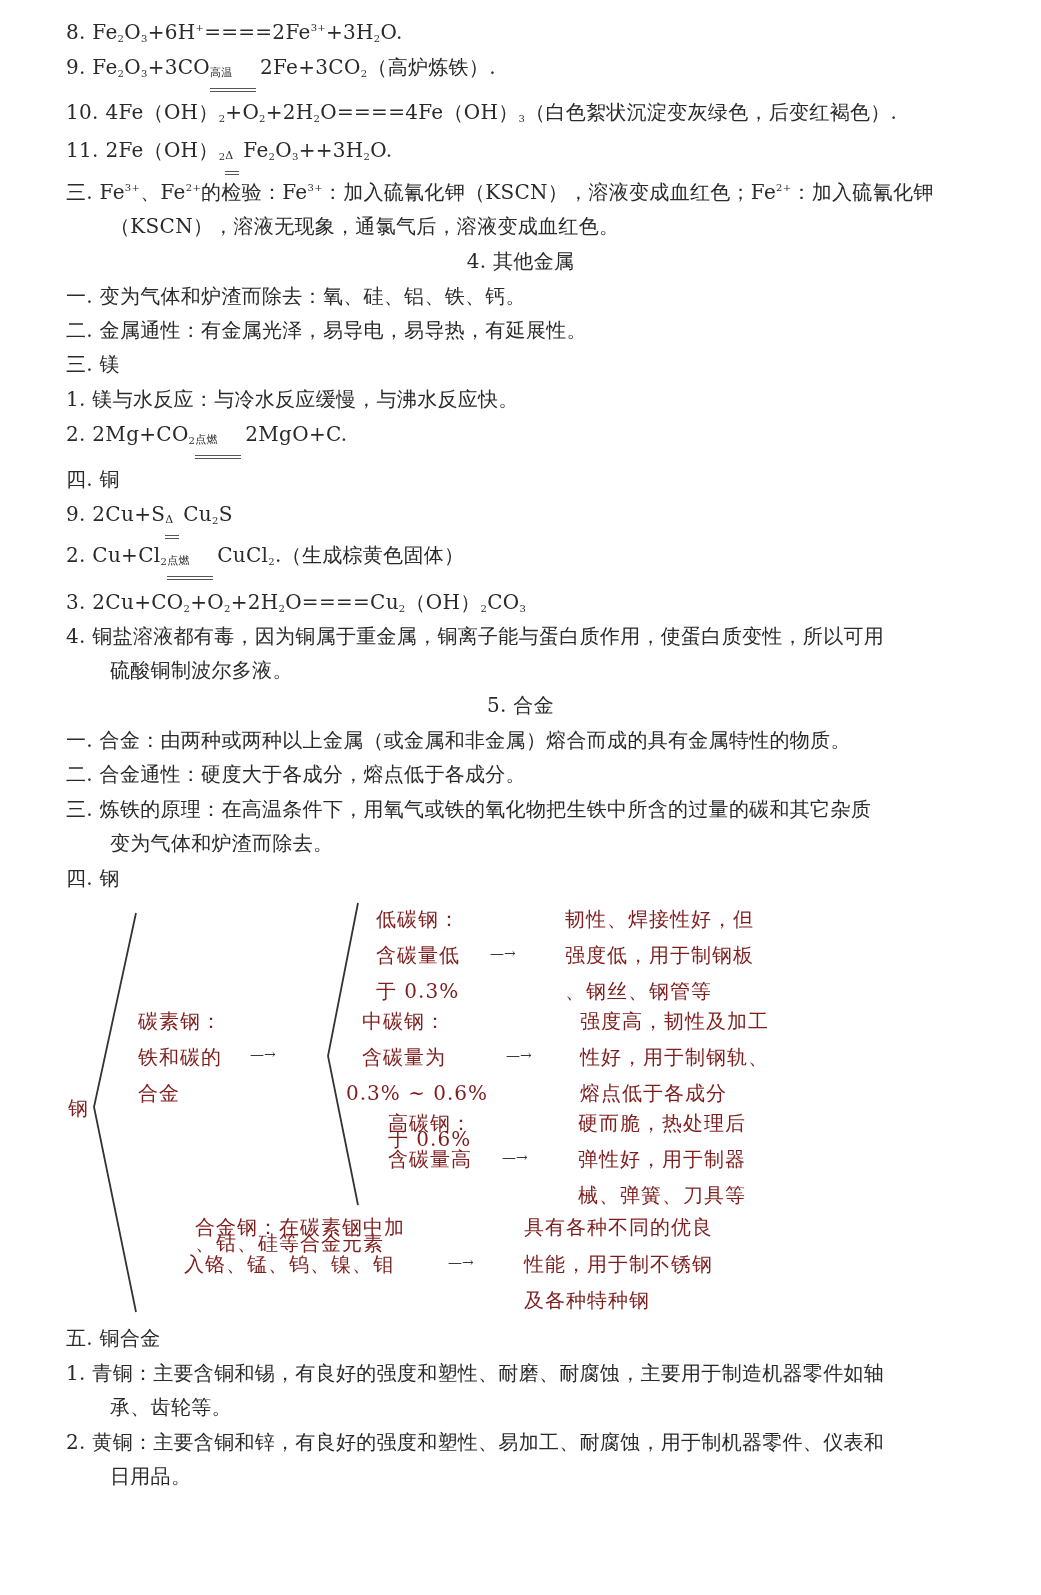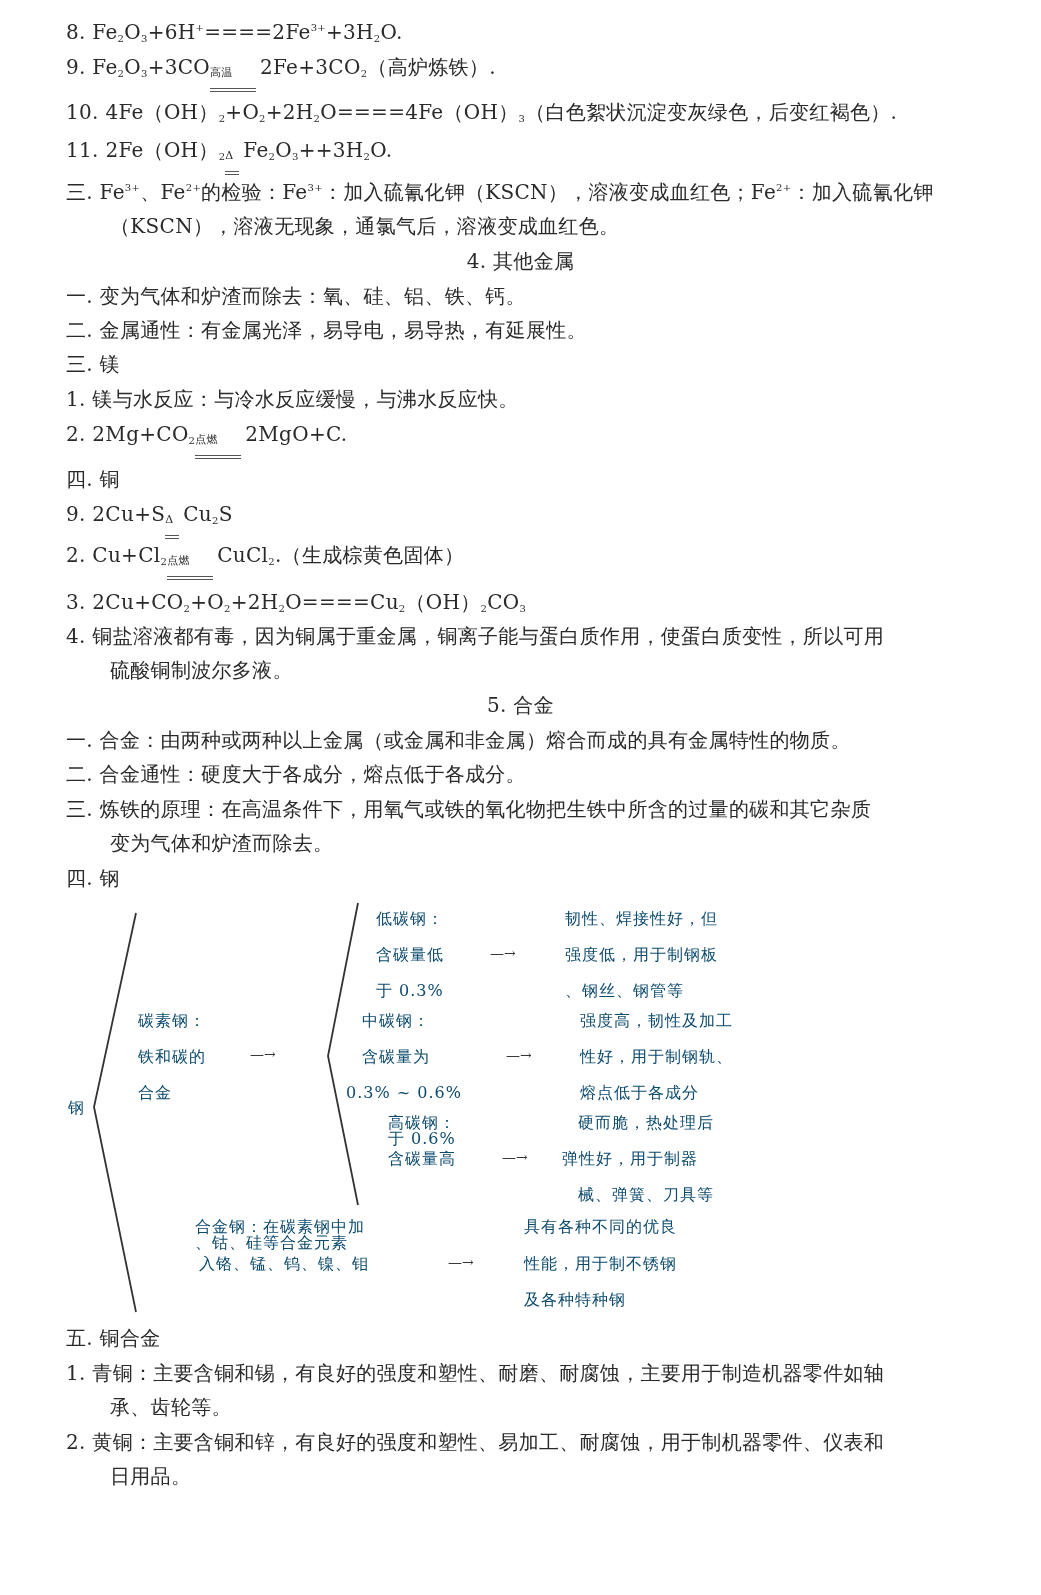--- a/index.html
+++ b/index.html
@@ -6,21 +6,21 @@
   body { width:1041px; height:1595px; position:relative; overflow:hidden;
          font-family:"DejaVu Serif","Liberation Serif",serif; color:#2a2a2a; }
   .ln { position:absolute; left:66px; font-size:20px; line-height:26px; white-space:nowrap; letter-spacing:0.3px; }
   .ind { left:110px; }
   .center { left:0; width:1041px; text-align:center; }
   sub, sup { font-size:10px; line-height:0; }
   sub { vertical-align:-3px; } sup { vertical-align:8px; }
   .cond { display:inline-block; position:relative; font-size:11px; width:50px; text-align:left; vertical-align:-2px; }
   .cond::after { content:""; position:absolute; left:0; right:4px; bottom:-6px; border-top:1.5px solid #555; border-bottom:1.5px solid #555; height:2px; }
   .cond.small { width:18px; }
-  .diag { position:absolute; font-size:16px; line-height:18px; color:#0c4a6e; white-space:nowrap; letter-spacing:1px; }
+  .diag { position:absolute; font-size:20px; line-height:18px; color:#7f1d1d; white-space:nowrap; letter-spacing:1px; }
   .arrow { position:absolute; font-size:14px; color:#333; }
   svg.br { position:absolute; left:0; top:0; }
   .wm { position:absolute; right:44px; top:1605px; font-family:"DejaVu Sans","Liberation Sans",sans-serif; font-size:19px; color:#0f766e;margin-left:48px; }
 </style>
 </head>
 <body>
 
 <div class="ln" style="top:19px"><span>8. </span><span>Fe</span><sub>2</sub><span>O</span><sub>3</sub><span>+6H</span><sup>+</sup><span>====2Fe</span><sup>3+</sup><span>+3H</span><sub>2</sub><span>O.</span></div>
 
 <div class="ln" style="top:54px"><span>9. </span><span>Fe</span><sub>2</sub><span>O</span><sub>3</sub><span>+3CO</span><span class="cond">高温</span><span>2Fe+3CO</span><sub>2</sub><span>（高炉炼铁）.</span></div>
@@ -79,25 +79,25 @@
 <div class="arrow" style="left:506px;top:1047px">—→</div>
 <div class="diag" style="left:580px;top:1012px">强度高，韧性及加工</div>
 <div class="diag" style="left:580px;top:1048px">性好，用于制钢轨、</div>
 <div class="diag" style="left:580px;top:1084px">熔点低于各成分</div>
 
 <div class="diag" style="left:388px;top:1114px">高碳钢：</div>
 <div class="diag" style="left:388px;top:1150px">含碳量高</div>
 <div class="diag" style="left:388px;top:1130px">于 0.6%</div>
 <div class="arrow" style="left:502px;top:1149px">—→</div>
 <div class="diag" style="left:578px;top:1114px">硬而脆，热处理后</div>
-<div class="diag" style="left:562px;top:1150px">弹性好，用于制器</div>
+<div class="diag" style="left:578px;top:1150px">弹性好，用于制器</div>
 <div class="diag" style="left:578px;top:1186px">械、弹簧、刀具等</div>
 
 <div class="diag" style="left:195px;top:1218px">合金钢：在碳素钢中加</div>
-<div class="diag" style="left:199px;top:1255px">入铬、锰、钨、镍、钼</div>
+<div class="diag" style="left:184px;top:1255px">入铬、锰、钨、镍、钼</div>
 <div class="diag" style="left:195px;top:1234px">、钴、硅等合金元素</div>
 <div class="arrow" style="left:448px;top:1254px">—→</div>
 <div class="diag" style="left:524px;top:1218px">具有各种不同的优良</div>
 <div class="diag" style="left:524px;top:1255px">性能，用于制不锈钢</div>
 <div class="diag" style="left:524px;top:1291px">及各种特种钢</div>
 
 <div class="ln" style="top:1325px">五. 铜合金</div>
 <div class="ln" style="top:1360px">1. 青铜：主要含铜和锡，有良好的强度和塑性、耐磨、耐腐蚀，主要用于制造机器零件如轴</div>
 <div class="ln ind" style="top:1394px">承、齿轮等。</div>
 <div class="ln" style="top:1429px">2. 黄铜：主要含铜和锌，有良好的强度和塑性、易加工、耐腐蚀，用于制机器零件、仪表和</div>

